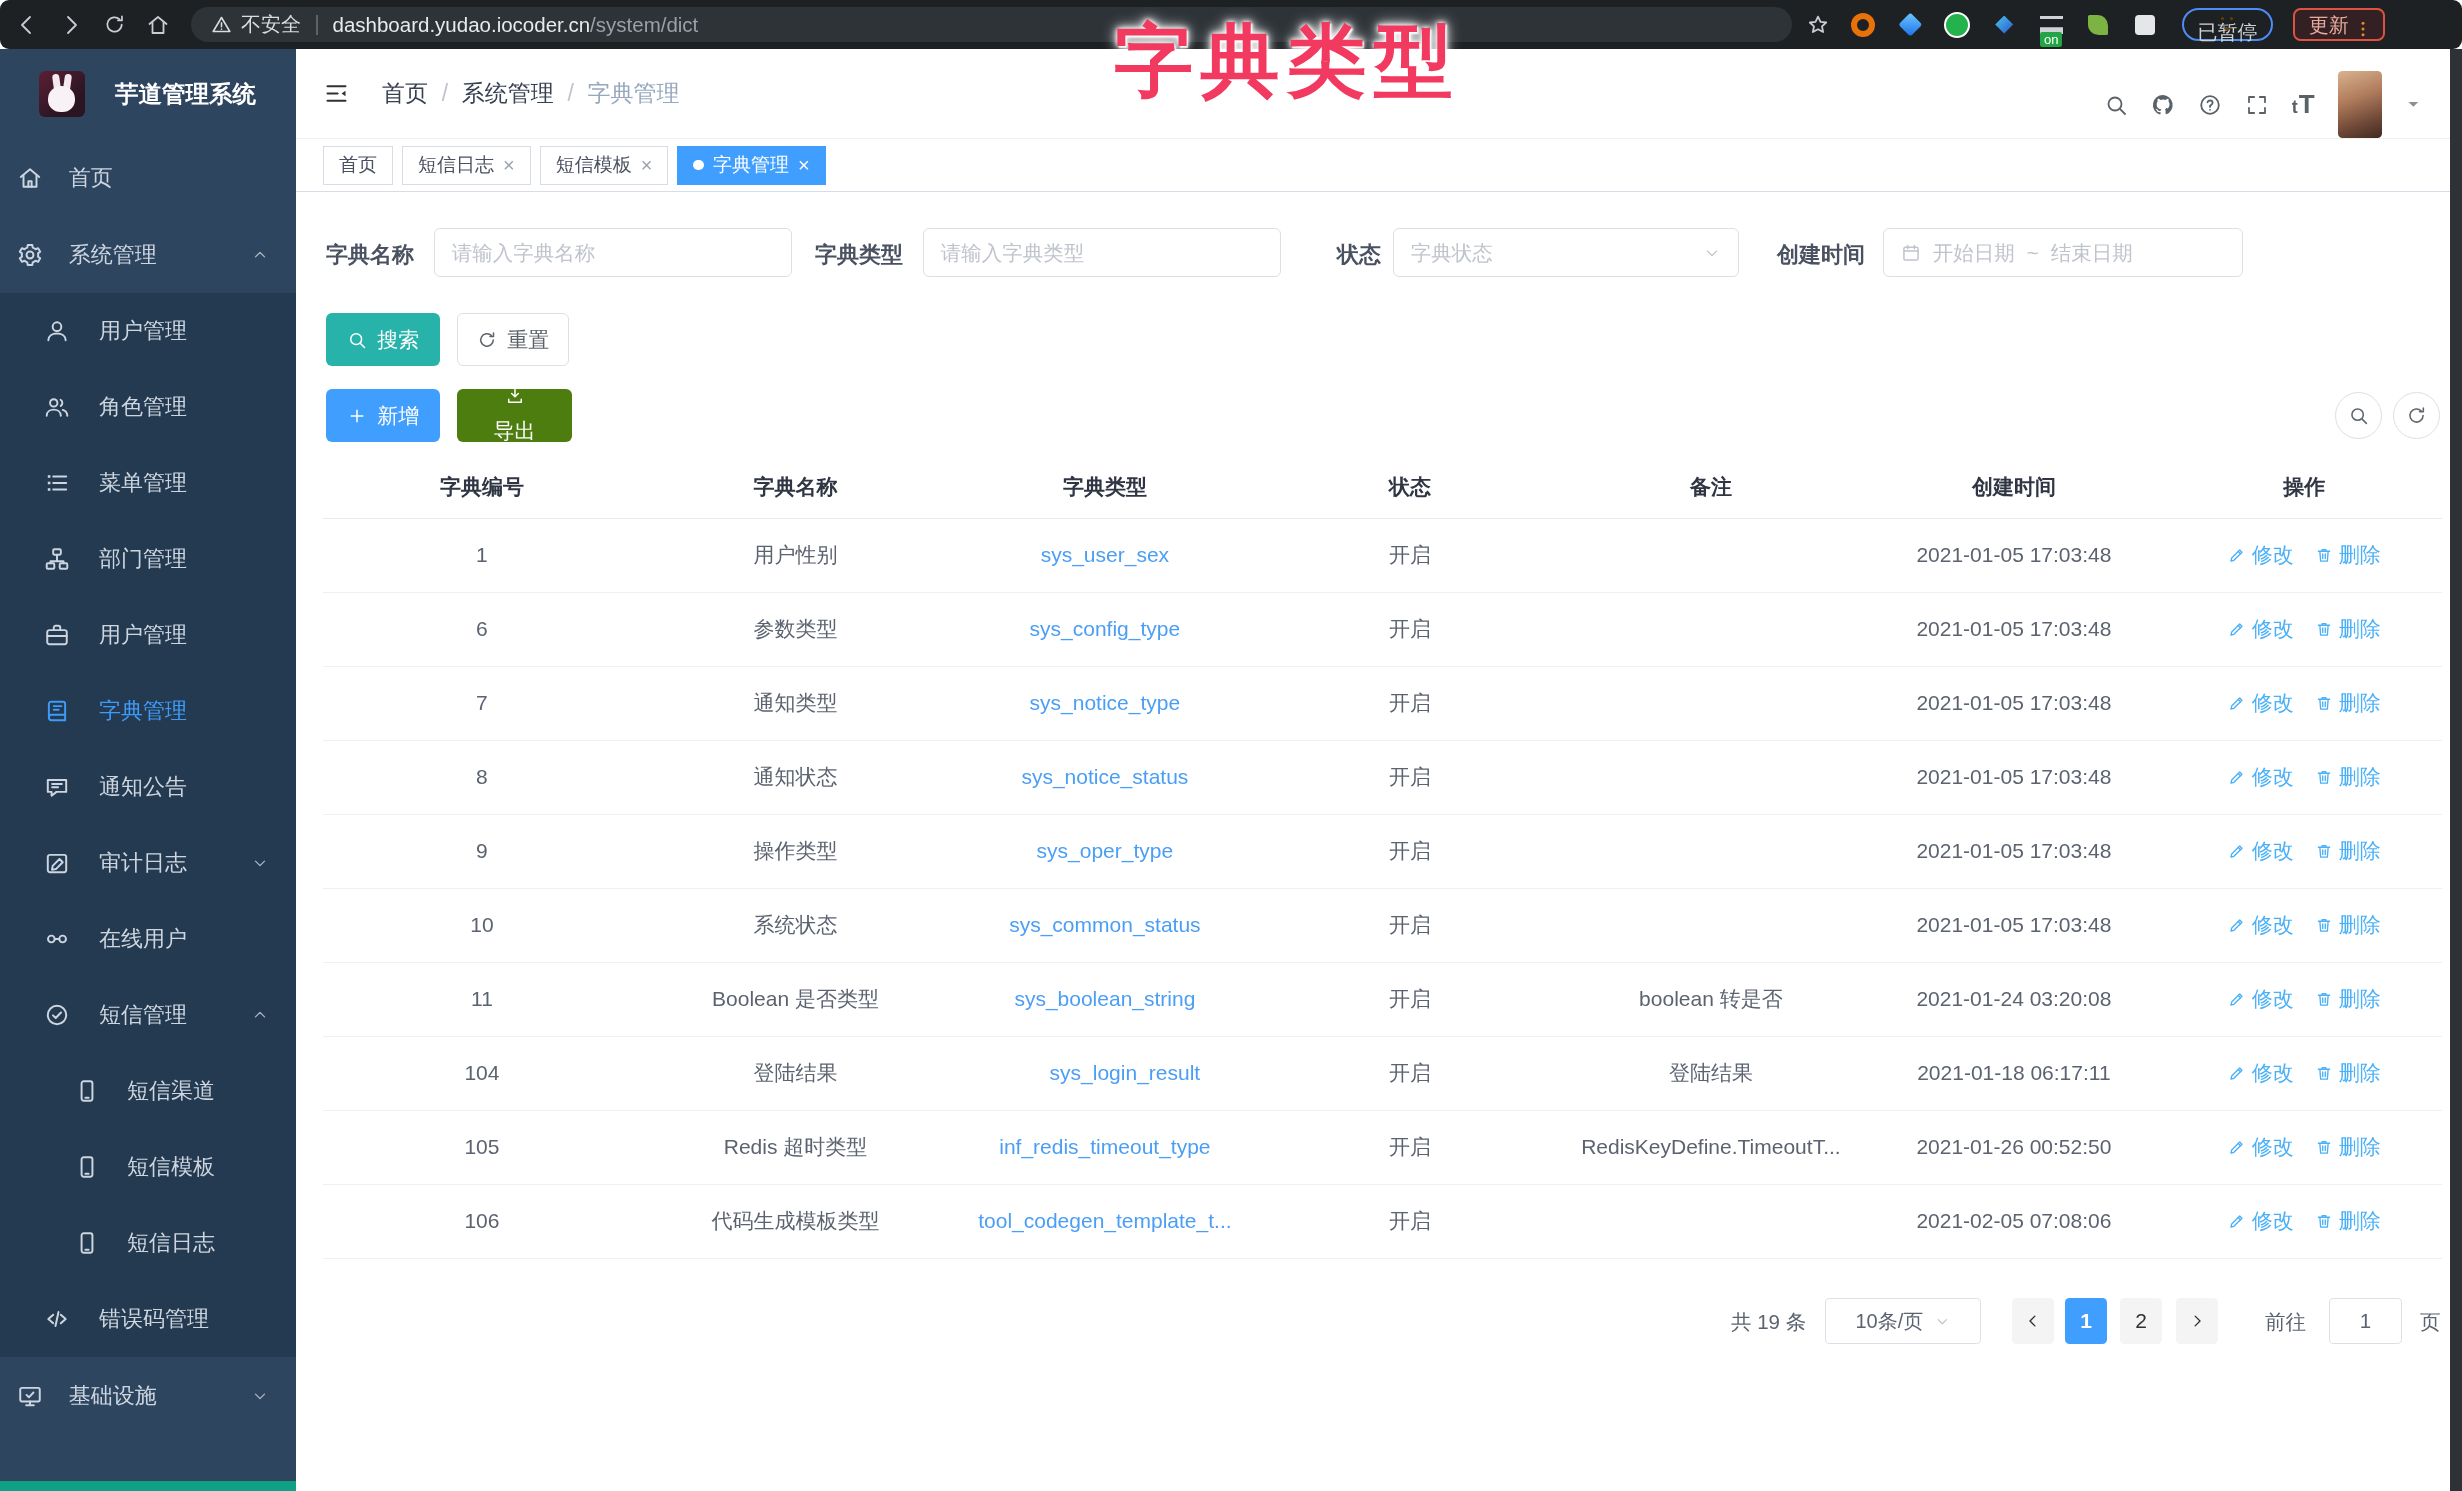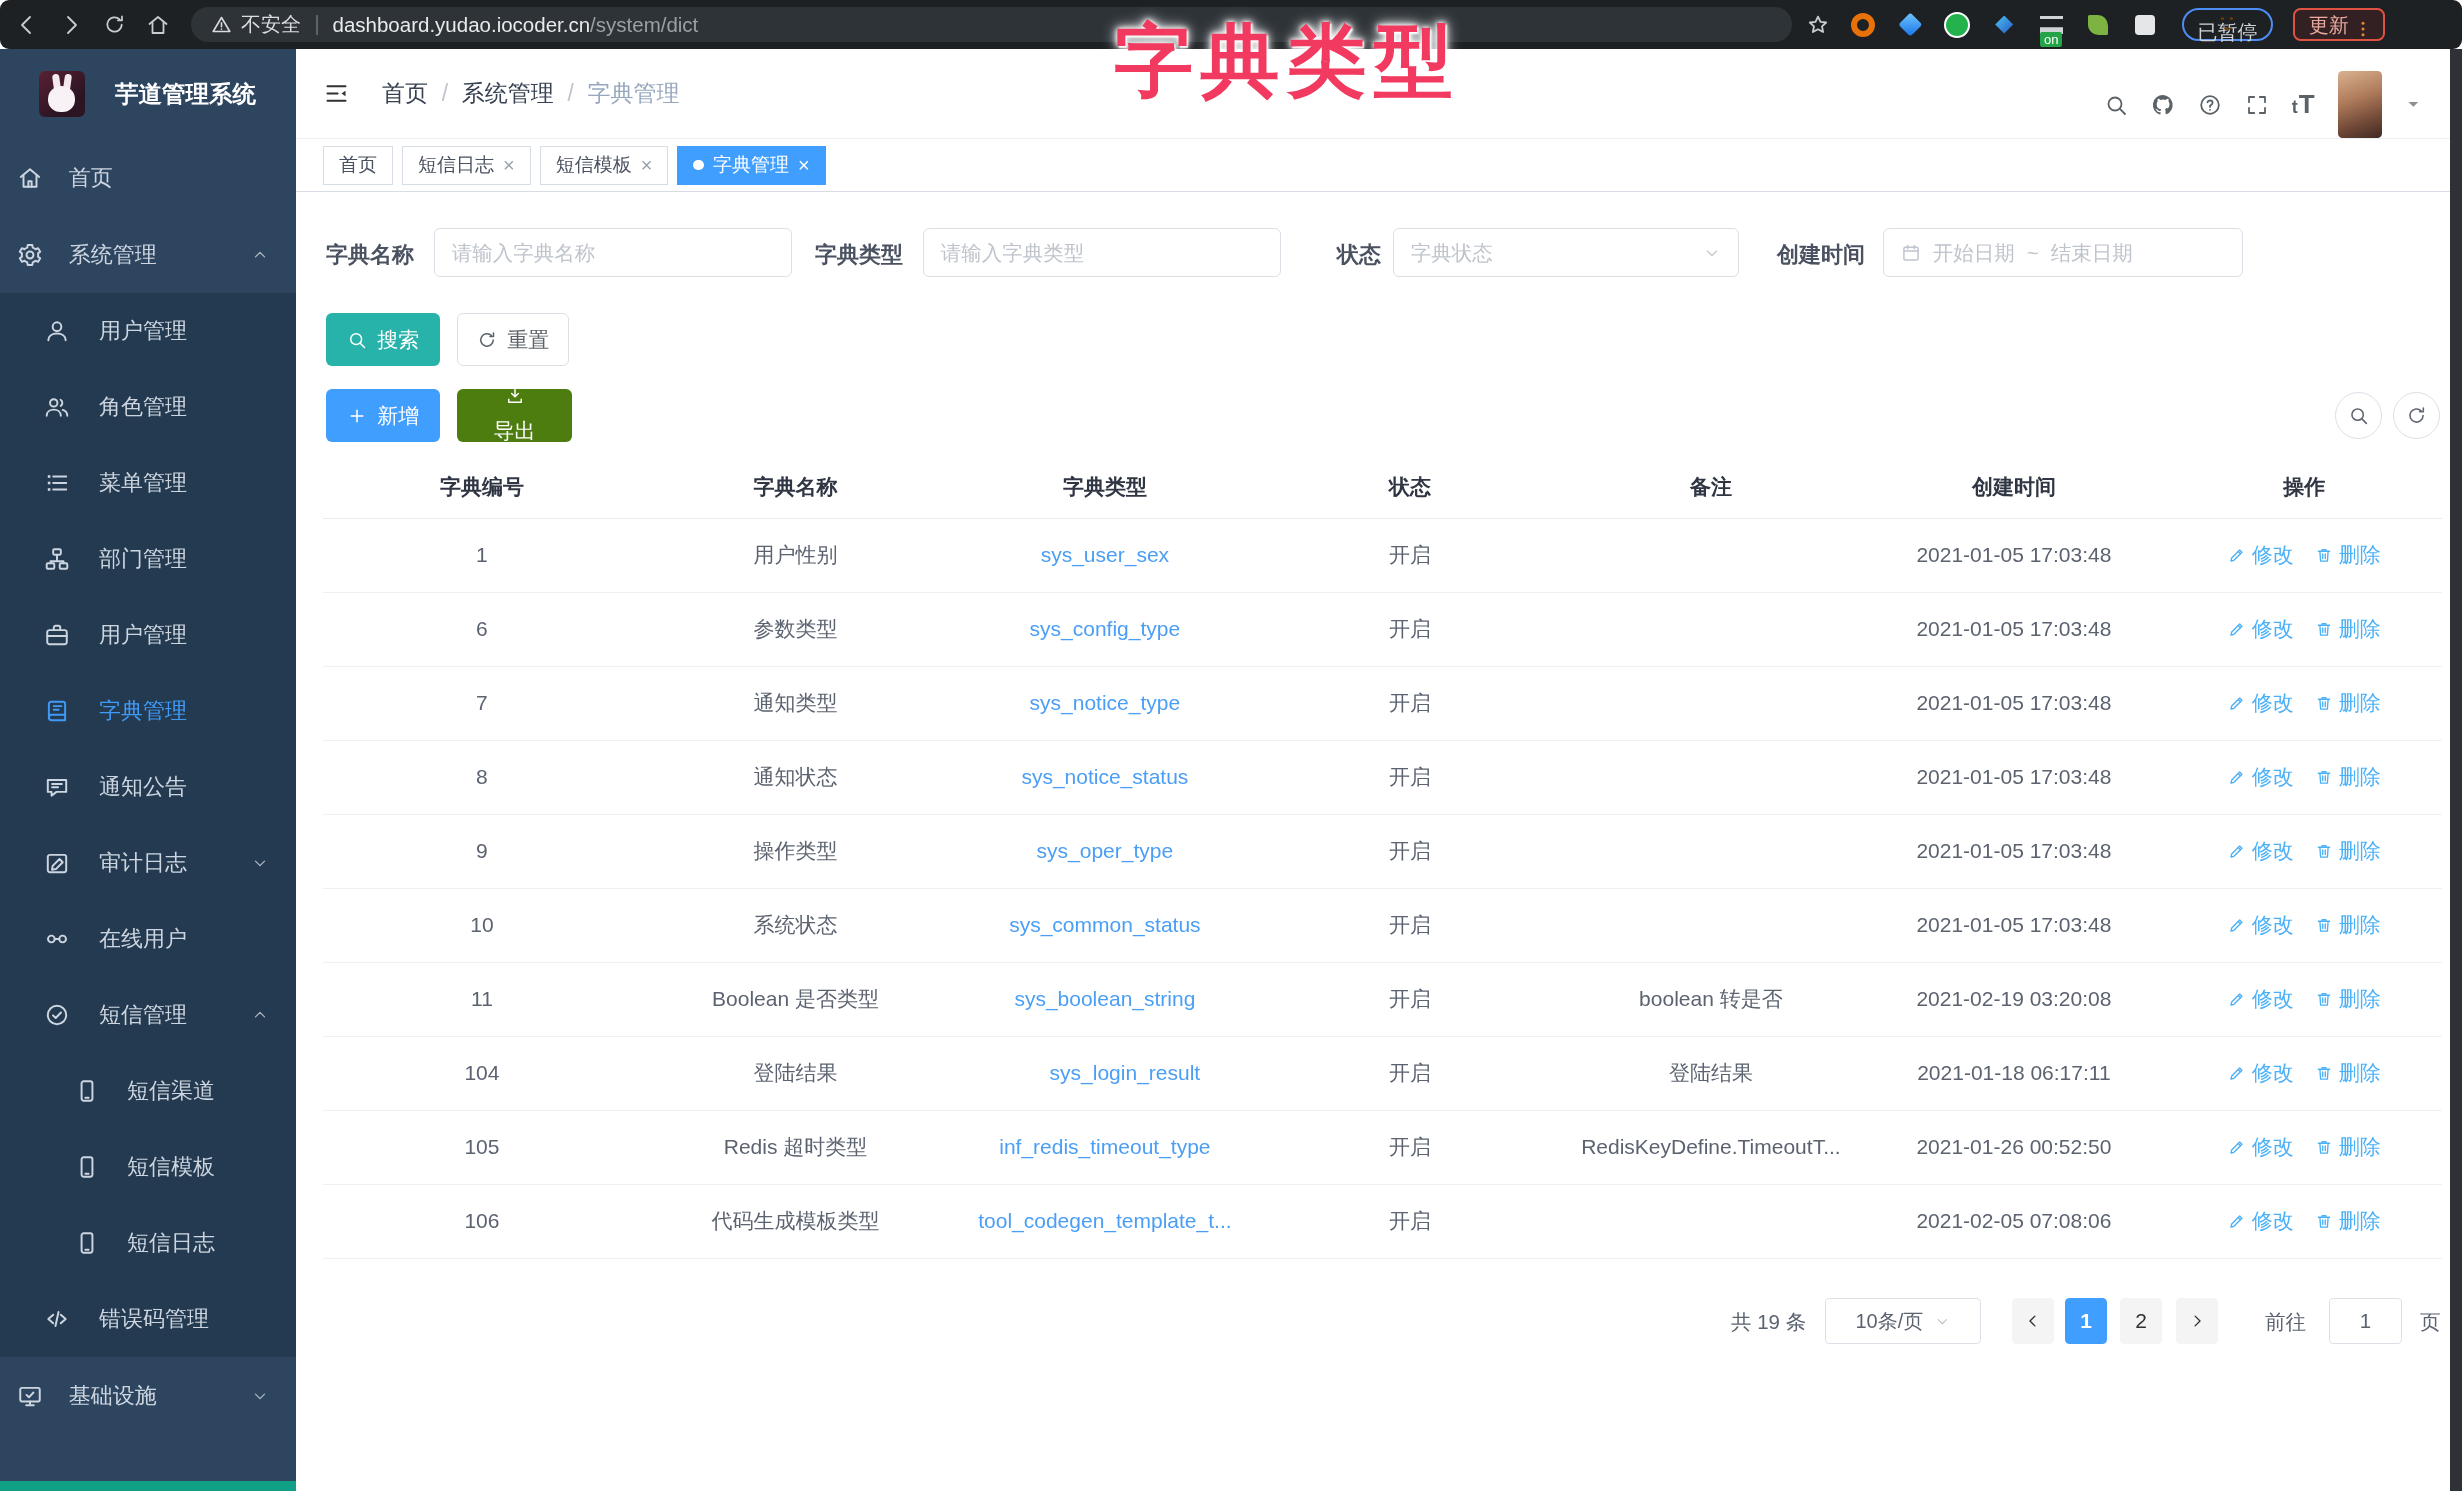--- a/index.html
+++ b/index.html
@@ -706,21 +706,21 @@
                     <path d="M10.3 10.5v6.2M13.7 10.5v6.2"></path>
                   </svg>
                 </span>删除</span></td>
           </tr>
           <tr>
             <td>11</td>
             <td>Boolean 是否类型</td>
             <td><span class="type-link" style="color: rgb(74, 158, 245);">sys_boolean_string</span></td>
             <td>开启</td>
             <td>boolean 转是否</td>
-            <td>2021-02-19 03:20:08</td>
+            <td>2021-01-24 03:20:08</td>
             <td><span class="act-link" style="color: rgb(74, 176, 248);"><span class="aic">
                   <svg viewBox="0 0 24 24" width="18" height="18" fill="none" stroke="currentColor" stroke-width="1.8" stroke-linecap="round" stroke-linejoin="round">
                     <path d="M4 20l.9-3.9L15.6 5.4l3 3L7.9 19.1z"></path>
                     <path d="M13.7 7.3l3 3"></path>
                   </svg>
                 </span>修改</span><span class="act-link" style="color: rgb(74, 176, 248);"><span class="aic">
                   <svg viewBox="0 0 24 24" width="18" height="18" fill="none" stroke="currentColor" stroke-width="1.8" stroke-linecap="round" stroke-linejoin="round">
                     <path d="M4.5 7h15M9.5 7V4.8h5V7M6.5 7l1 13.2h9l1-13.2"></path>
                     <path d="M10.3 10.5v6.2M13.7 10.5v6.2"></path>
                   </svg>

